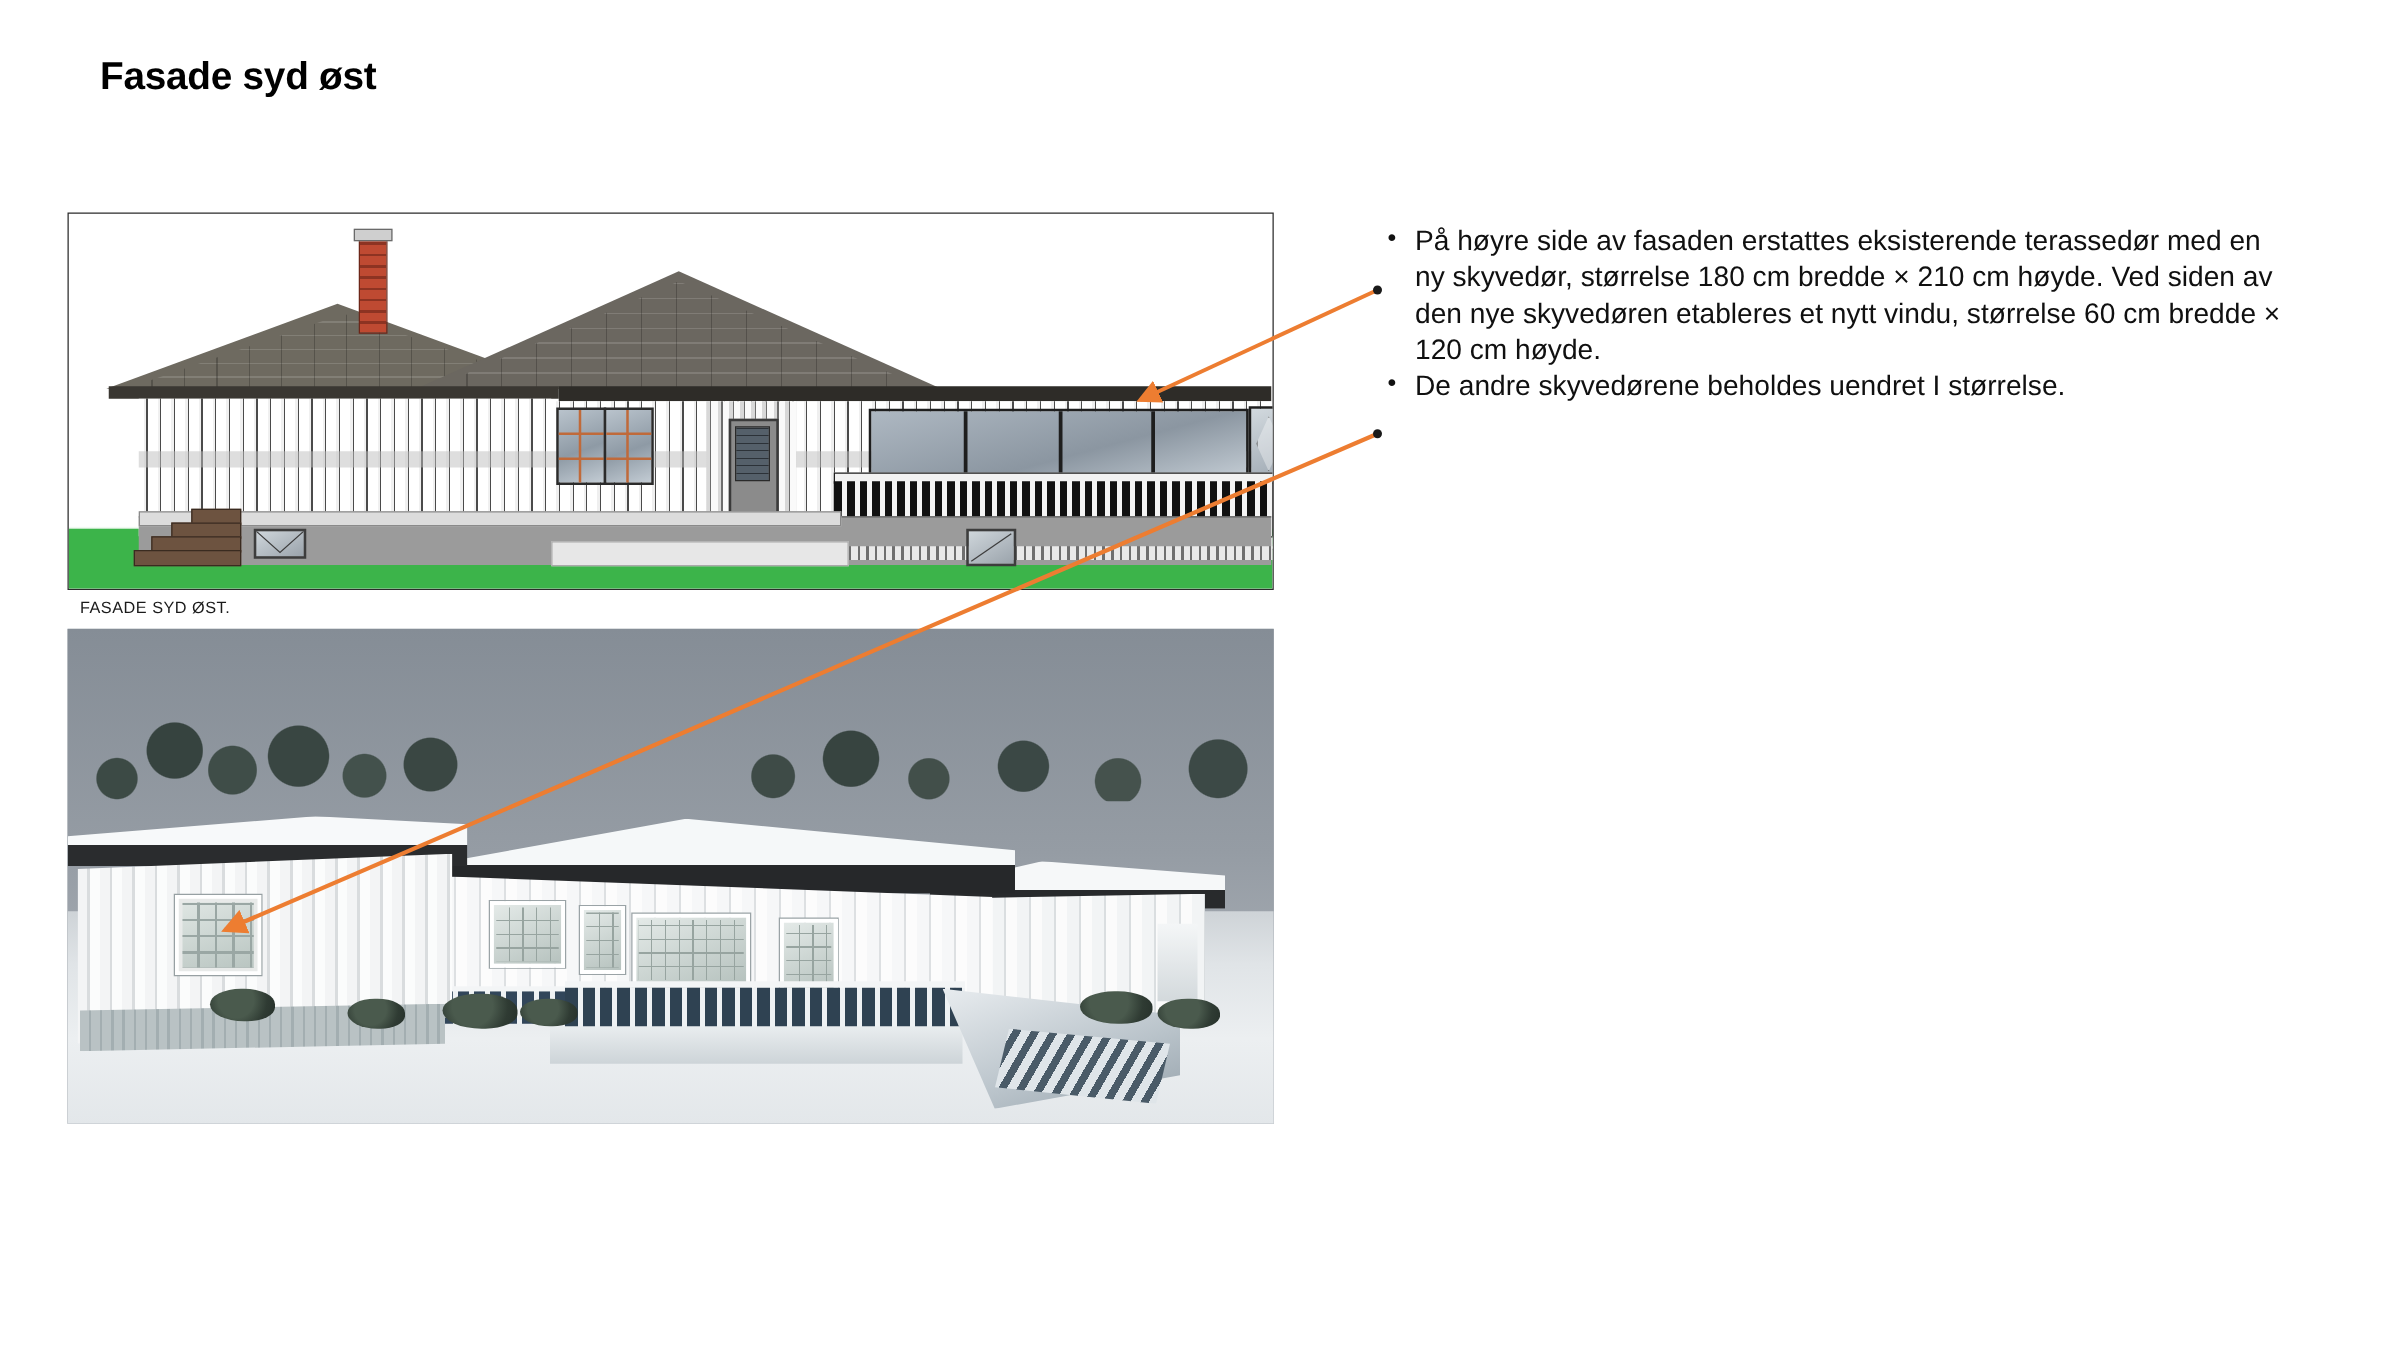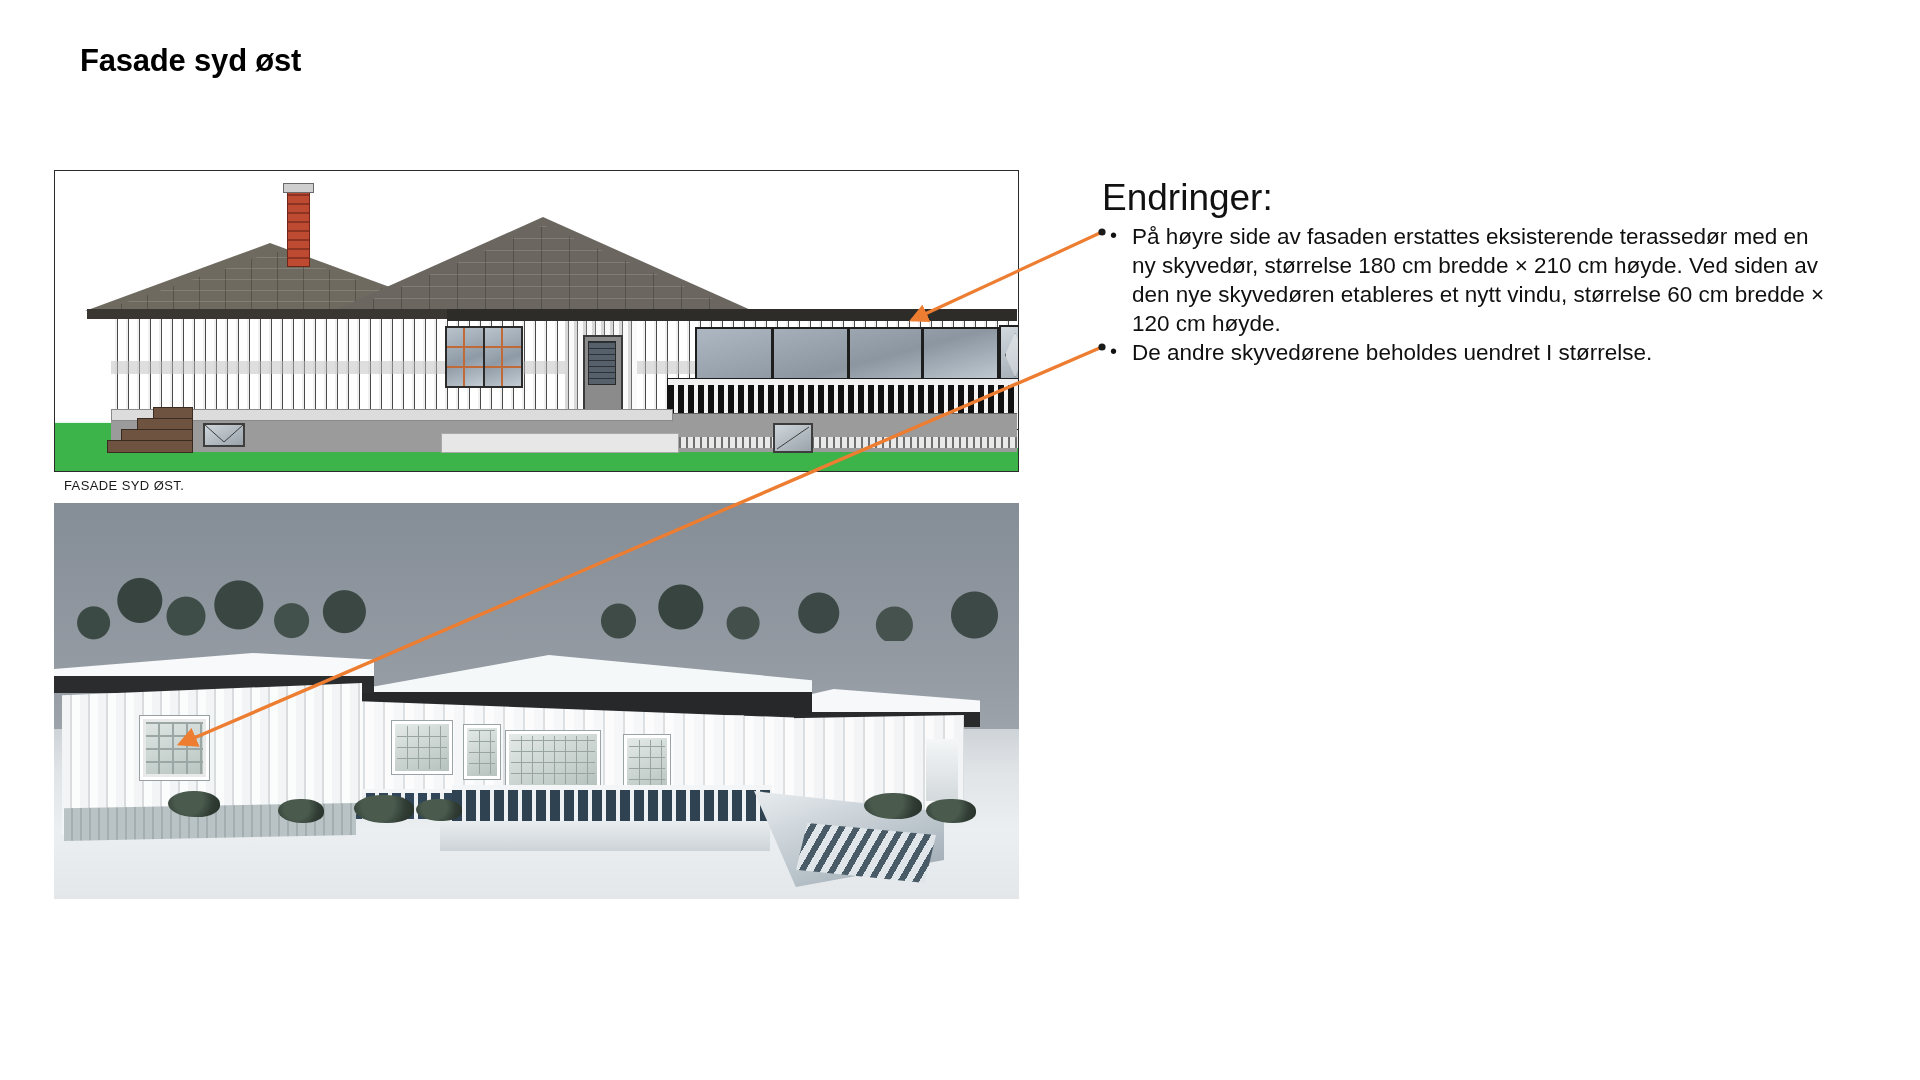--- a/index.html
+++ b/index.html
@@ -546,18 +546,17 @@
   </defs>
 
   <line x1="1102" y1="232" x2="912" y2="320" stroke="#ED7D31" stroke-width="3.2" marker-end="url(#arrowhead)"></line>
   <circle cx="1102" cy="232" r="3.6" fill="#1a1a1a"></circle>
 
   <line x1="1102" y1="347" x2="180" y2="744" stroke="#ED7D31" stroke-width="3.4" marker-end="url(#arrowhead)"></line>
   <circle cx="1102" cy="347" r="3.6" fill="#1a1a1a"></circle>
 </svg>
 
 <div id="changes-block">
-  <div id="changes-heading">Endringer:</div>
   <ul id="changes-list">
     <li>På høyre side av fasaden erstattes eksisterende terassedør med en ny skyvedør, størrelse 180 cm bredde × 210 cm høyde. Ved siden av den nye skyvedøren etableres et nytt vindu, størrelse 60 cm bredde × 120 cm høyde.</li>
     <li>De andre skyvedørene beholdes uendret I størrelse.</li>
   </ul>
 </div>
 
 </body></html>

